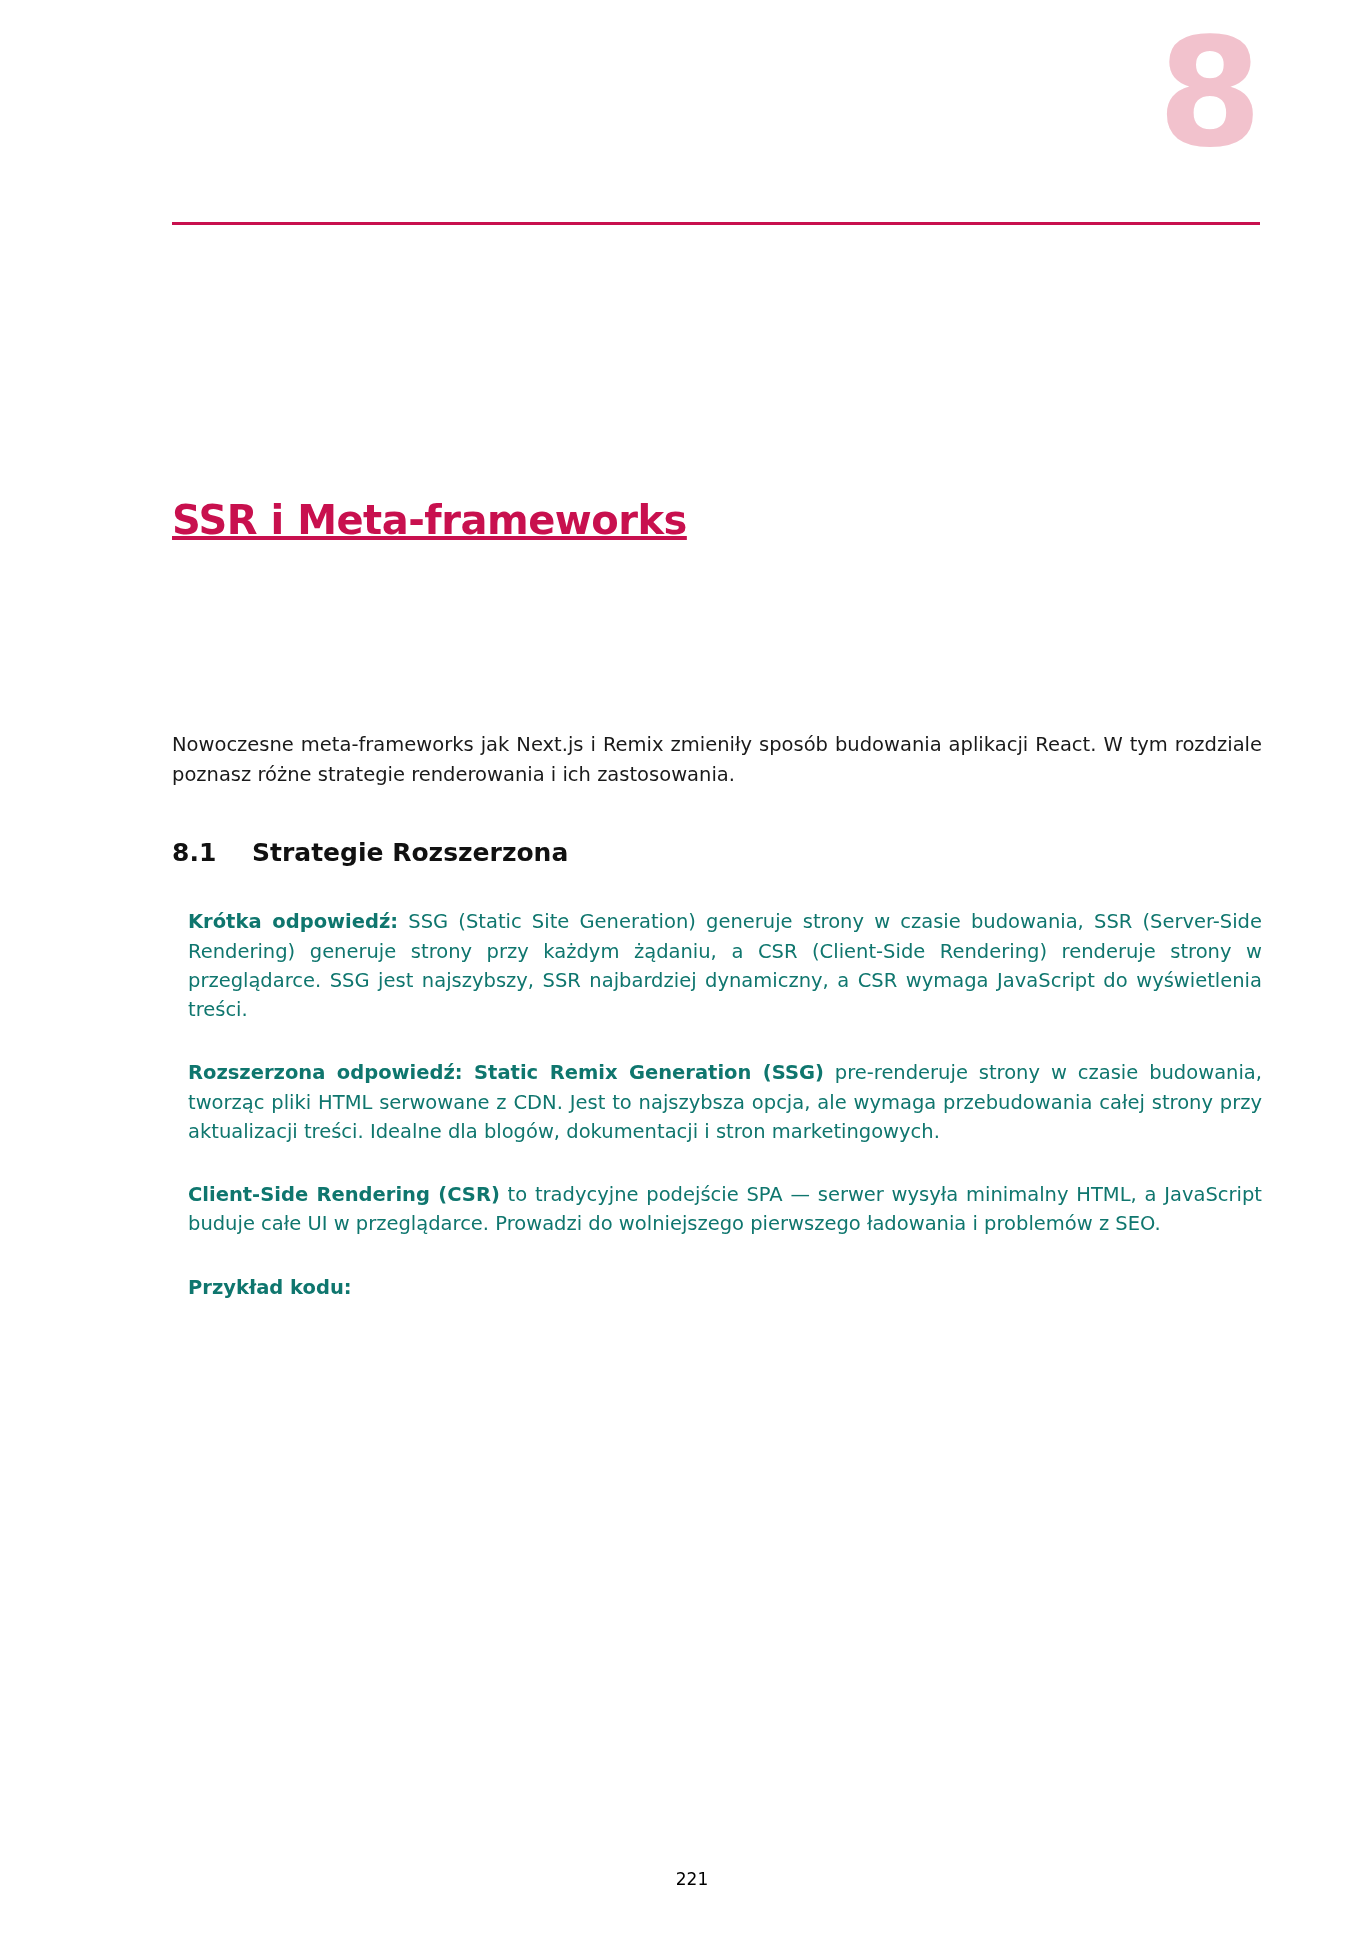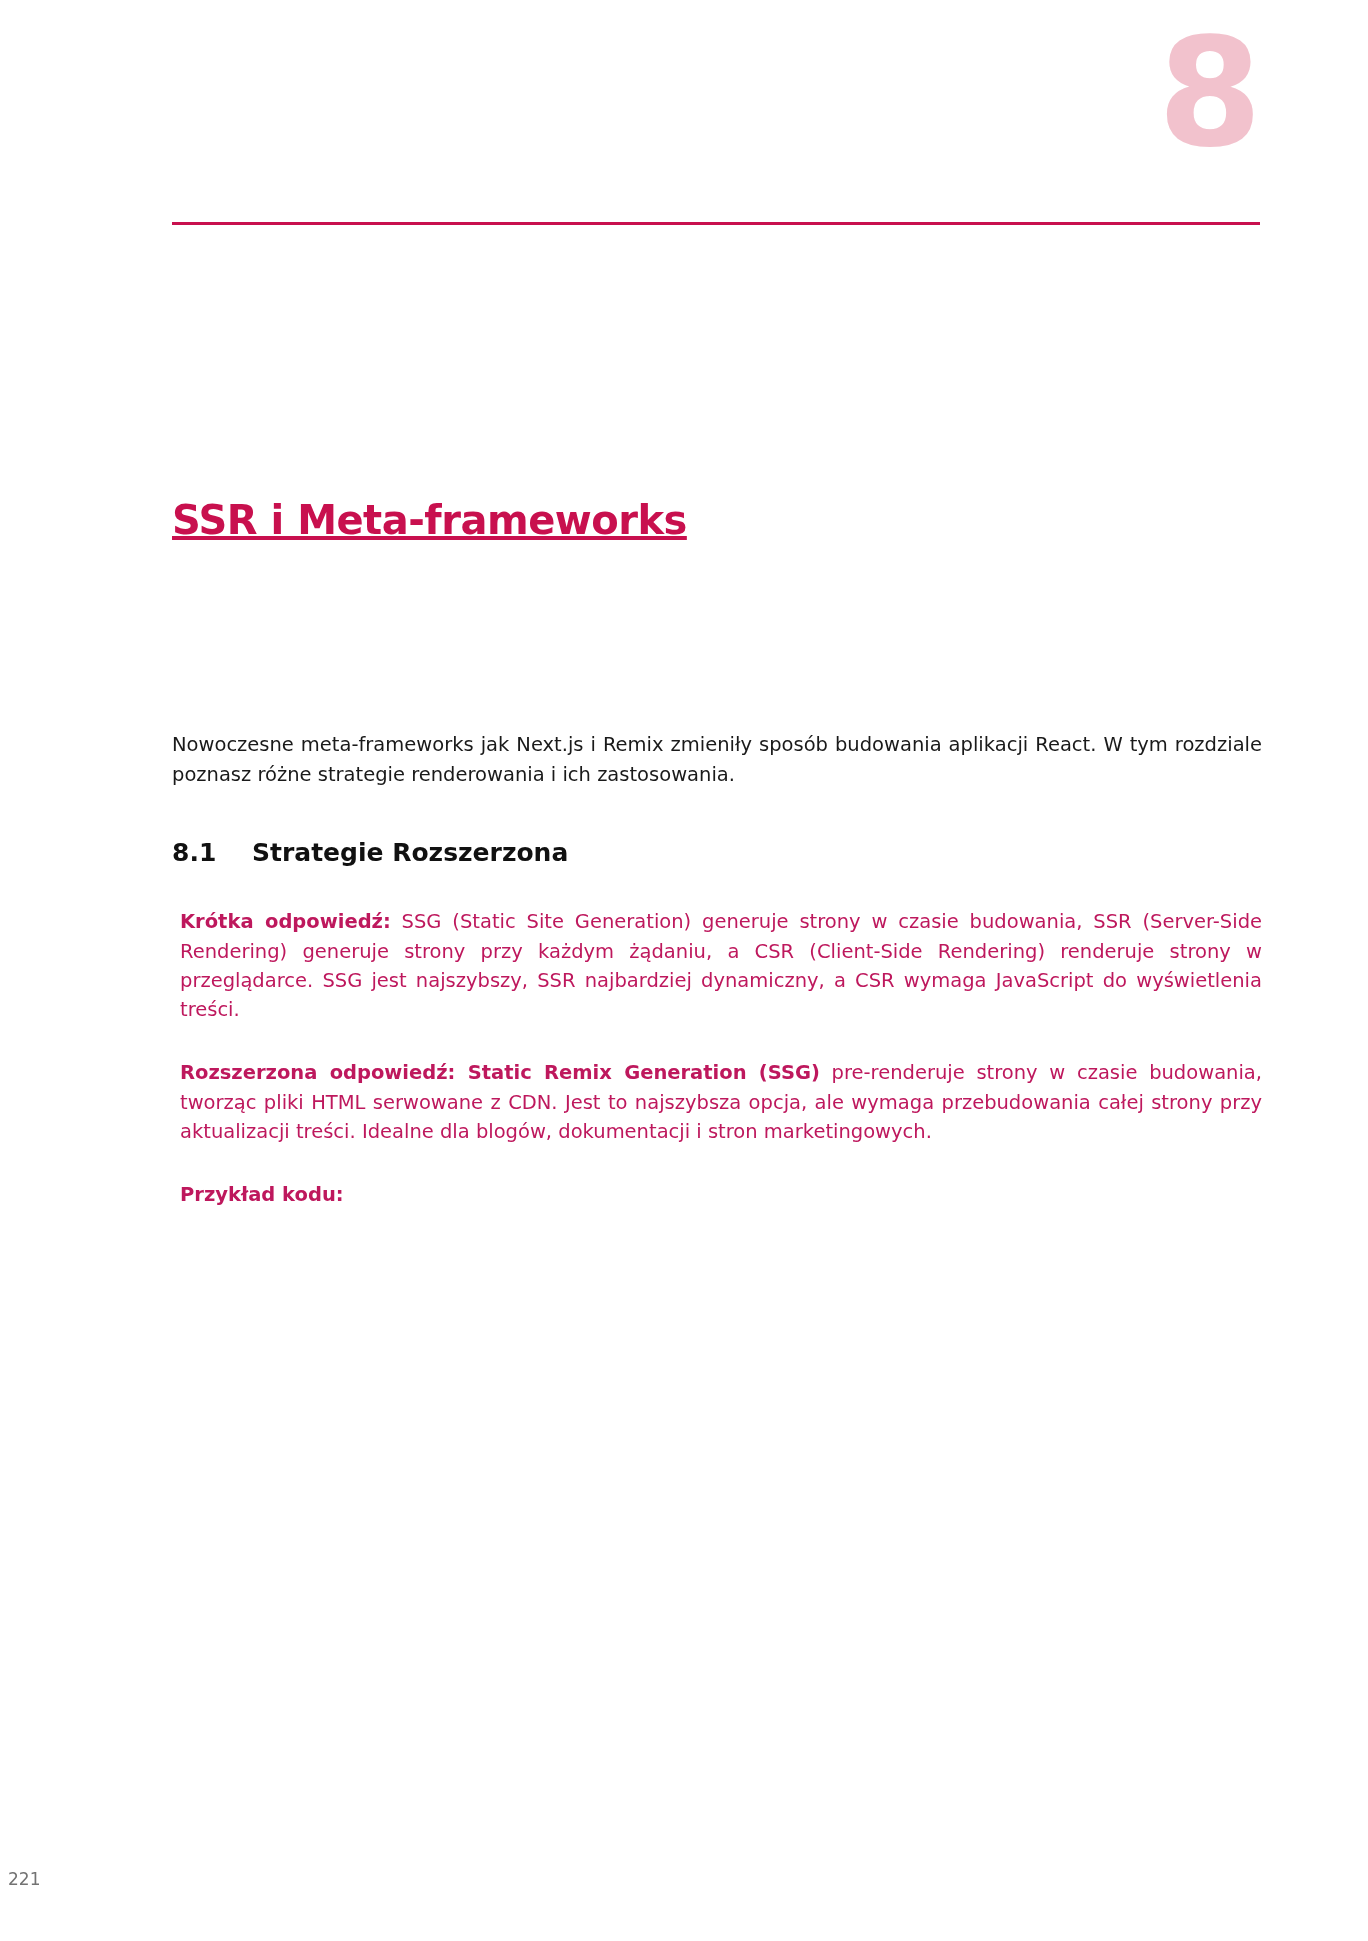--- a/index.html
+++ b/index.html
@@ -87,35 +87,36 @@
   }
   .level-badge {
     color: #27a343;
     font-size: 16px;
     font-weight: 700;
     margin-left: 4px;
   }
   .para {
     font-size: 19.5px;
     line-height: 1.5;
-    color: #be185d;
-    margin: 0 0 34px 0;
+    color: #0f766e;
+    margin: 0 0 34px 8px;
     padding-left: 8px;
     text-align: justify;
   }
   .para b { font-weight: 700; }
 
   
   .page-number {
     position: absolute;
     bottom: 52px;
-    left: 8px;
+    left: 16px;
     right: 0;
+    text-align: center;
     font-size: 17px;
-    color: #737373;
+    color: #000000;
   }
 </style>
 </head>
 <body>
 
 <div class="page">
 
   <div class="chapter-number">8</div>
 
   <div class="header-rule"></div>
@@ -134,20 +135,23 @@
 
     <p class="para">
       <b>Krótka odpowiedź:</b><span> SSG (Static Site Generation) generuje strony w czasie budowania, SSR (Server-Side Rendering) generuje strony przy każdym żądaniu, a CSR (Client-Side Rendering) renderuje strony w przeglądarce.  SSG jest najszybszy, SSR najbardziej dynamiczny, a CSR wymaga JavaScript do wyświetlenia treści.</span>
     </p>
 
     <p class="para">
       <b>Rozszerzona odpowiedź:  Static Remix Generation (SSG)</b><span> pre-renderuje strony w czasie budowania, tworząc pliki HTML serwowane z CDN. Jest to najszybsza opcja, ale wymaga przebudowania całej strony przy aktualizacji treści.  Idealne dla blogów, dokumentacji i stron marketingowych.</span>
     </p>
 
 
+    <p class="para">
+      <b>Client-Side Rendering (CSR)</b><span> to tradycyjne podejście SPA — serwer wysyła minimalny HTML, a JavaScript buduje całe UI w przeglądarce.  Prowadzi do wolniejszego pierwszego ładowania i problemów z SEO.</span>
+    </p>
 
     <p class="para">
       <b>Przykład kodu:</b>
     </p>
 
   </div>
 
   <div class="page-number">221</div>
 
 </div>

